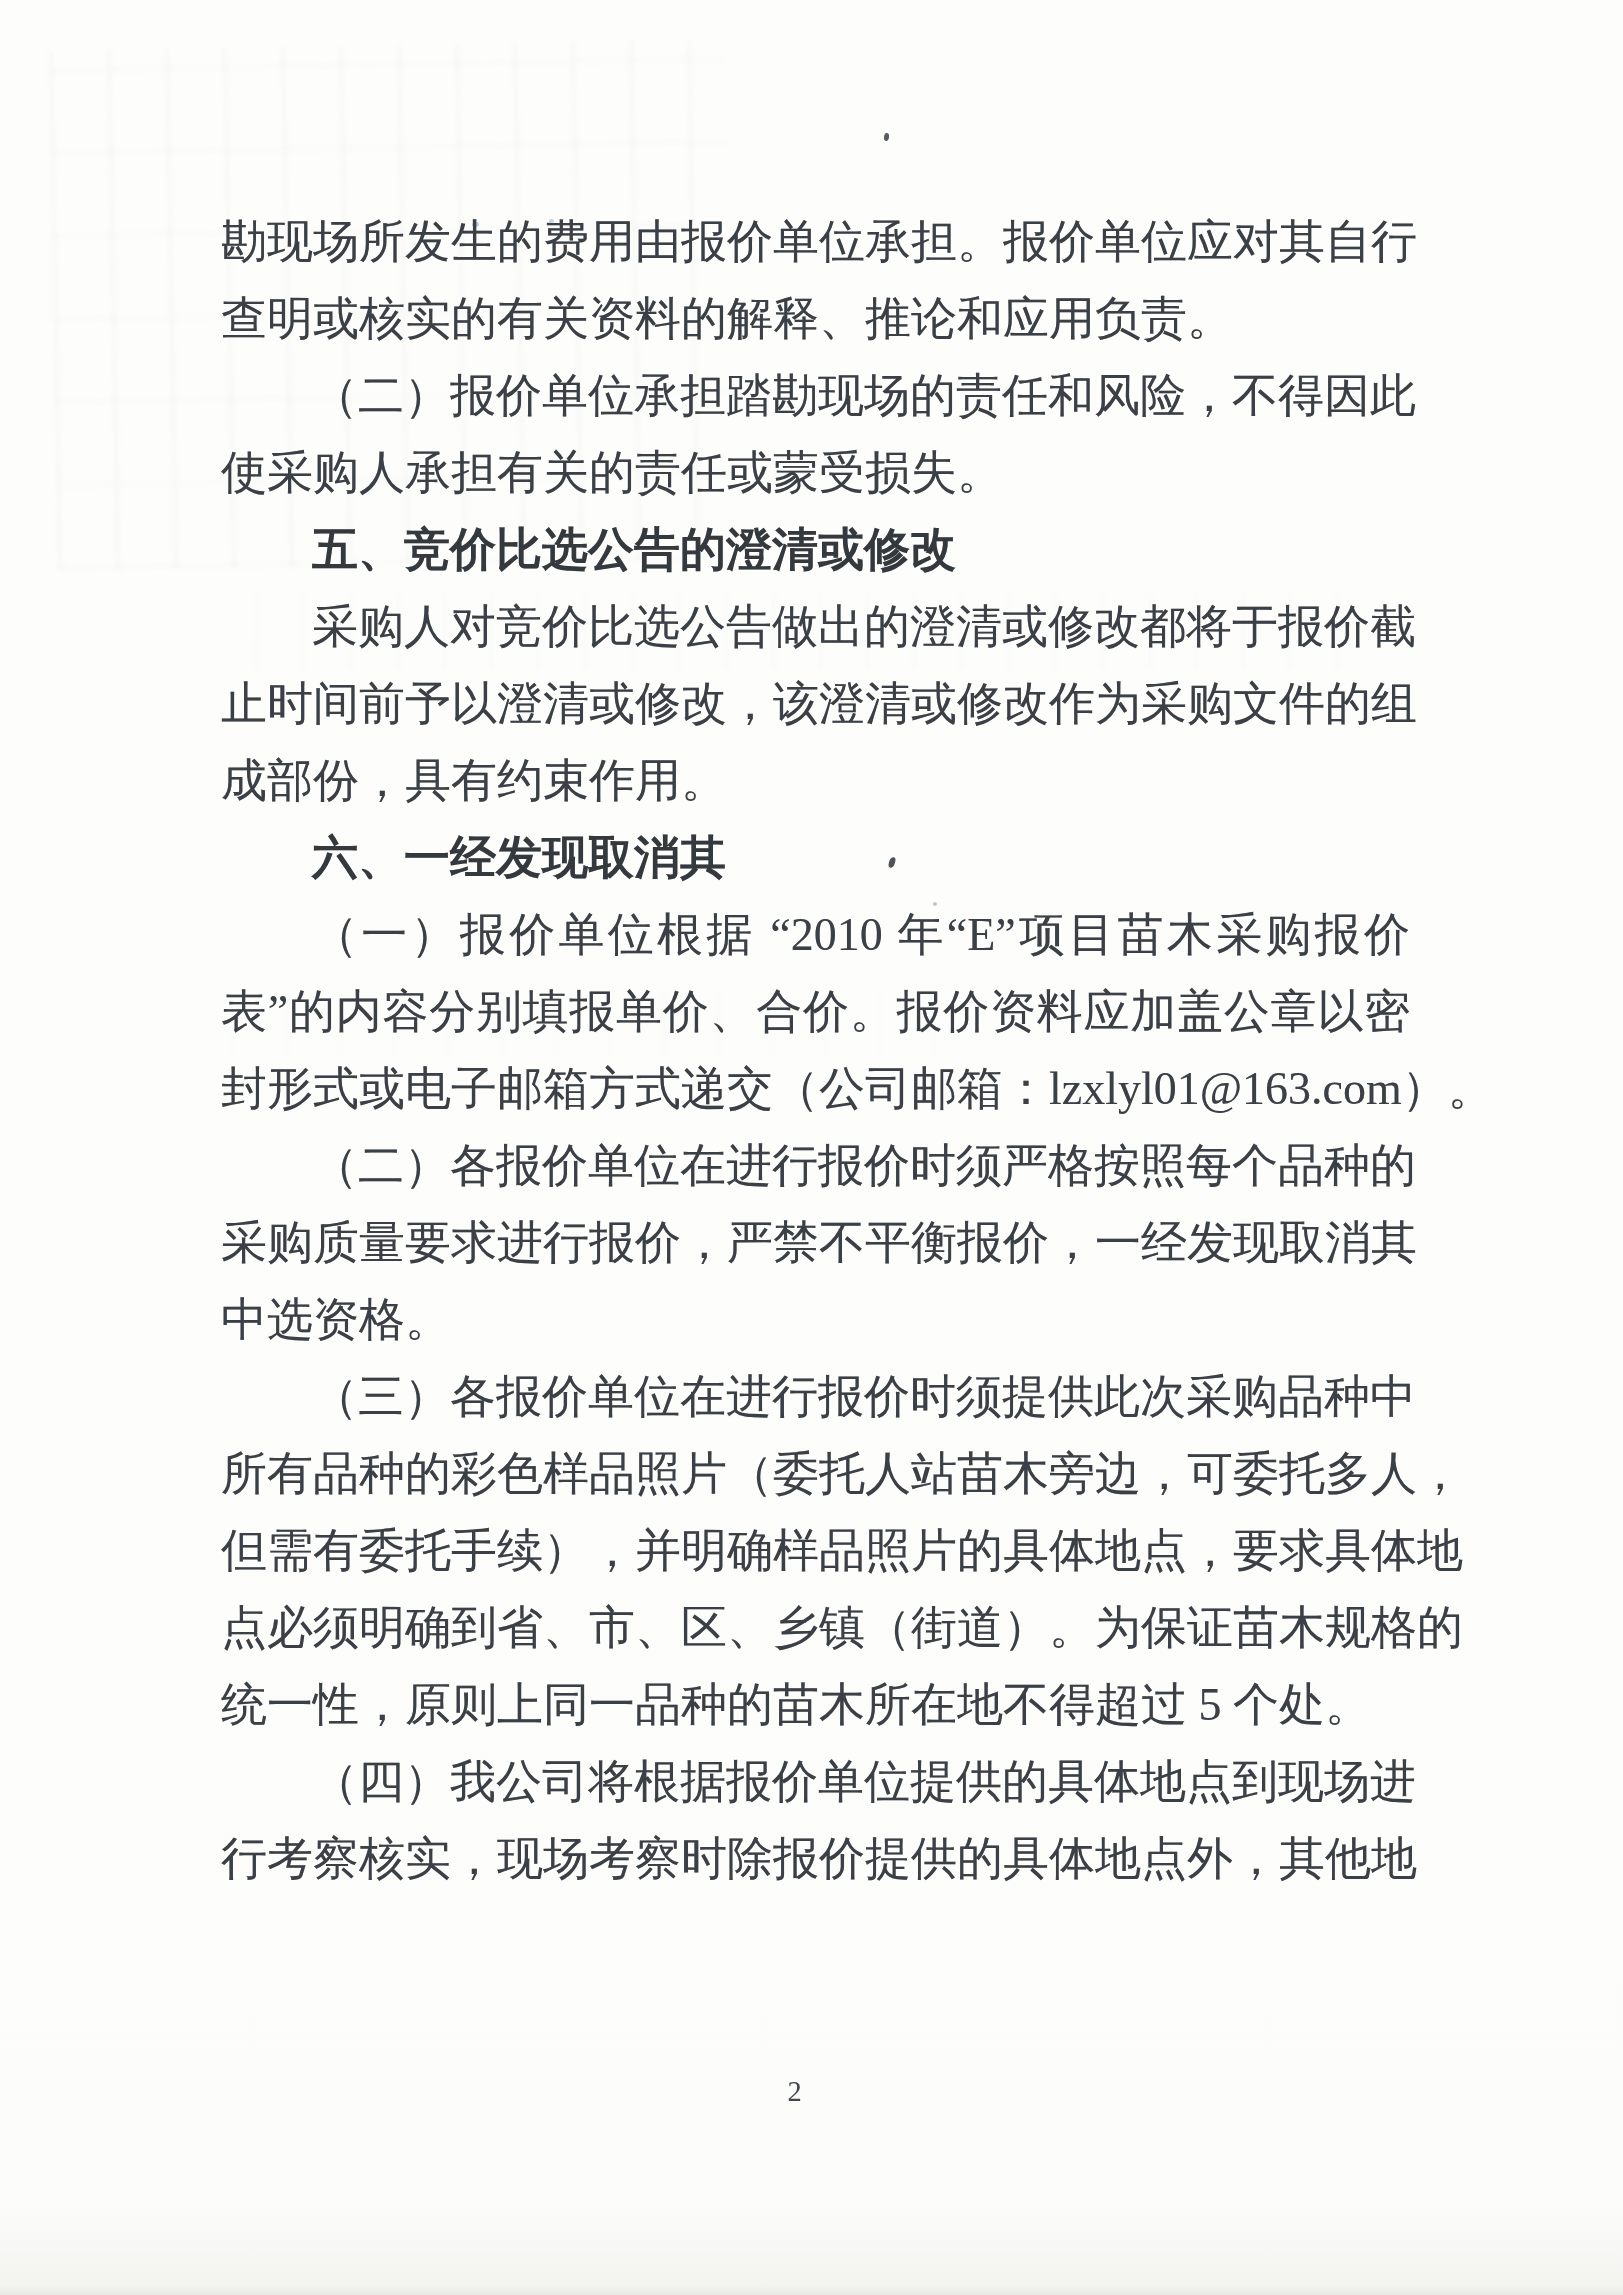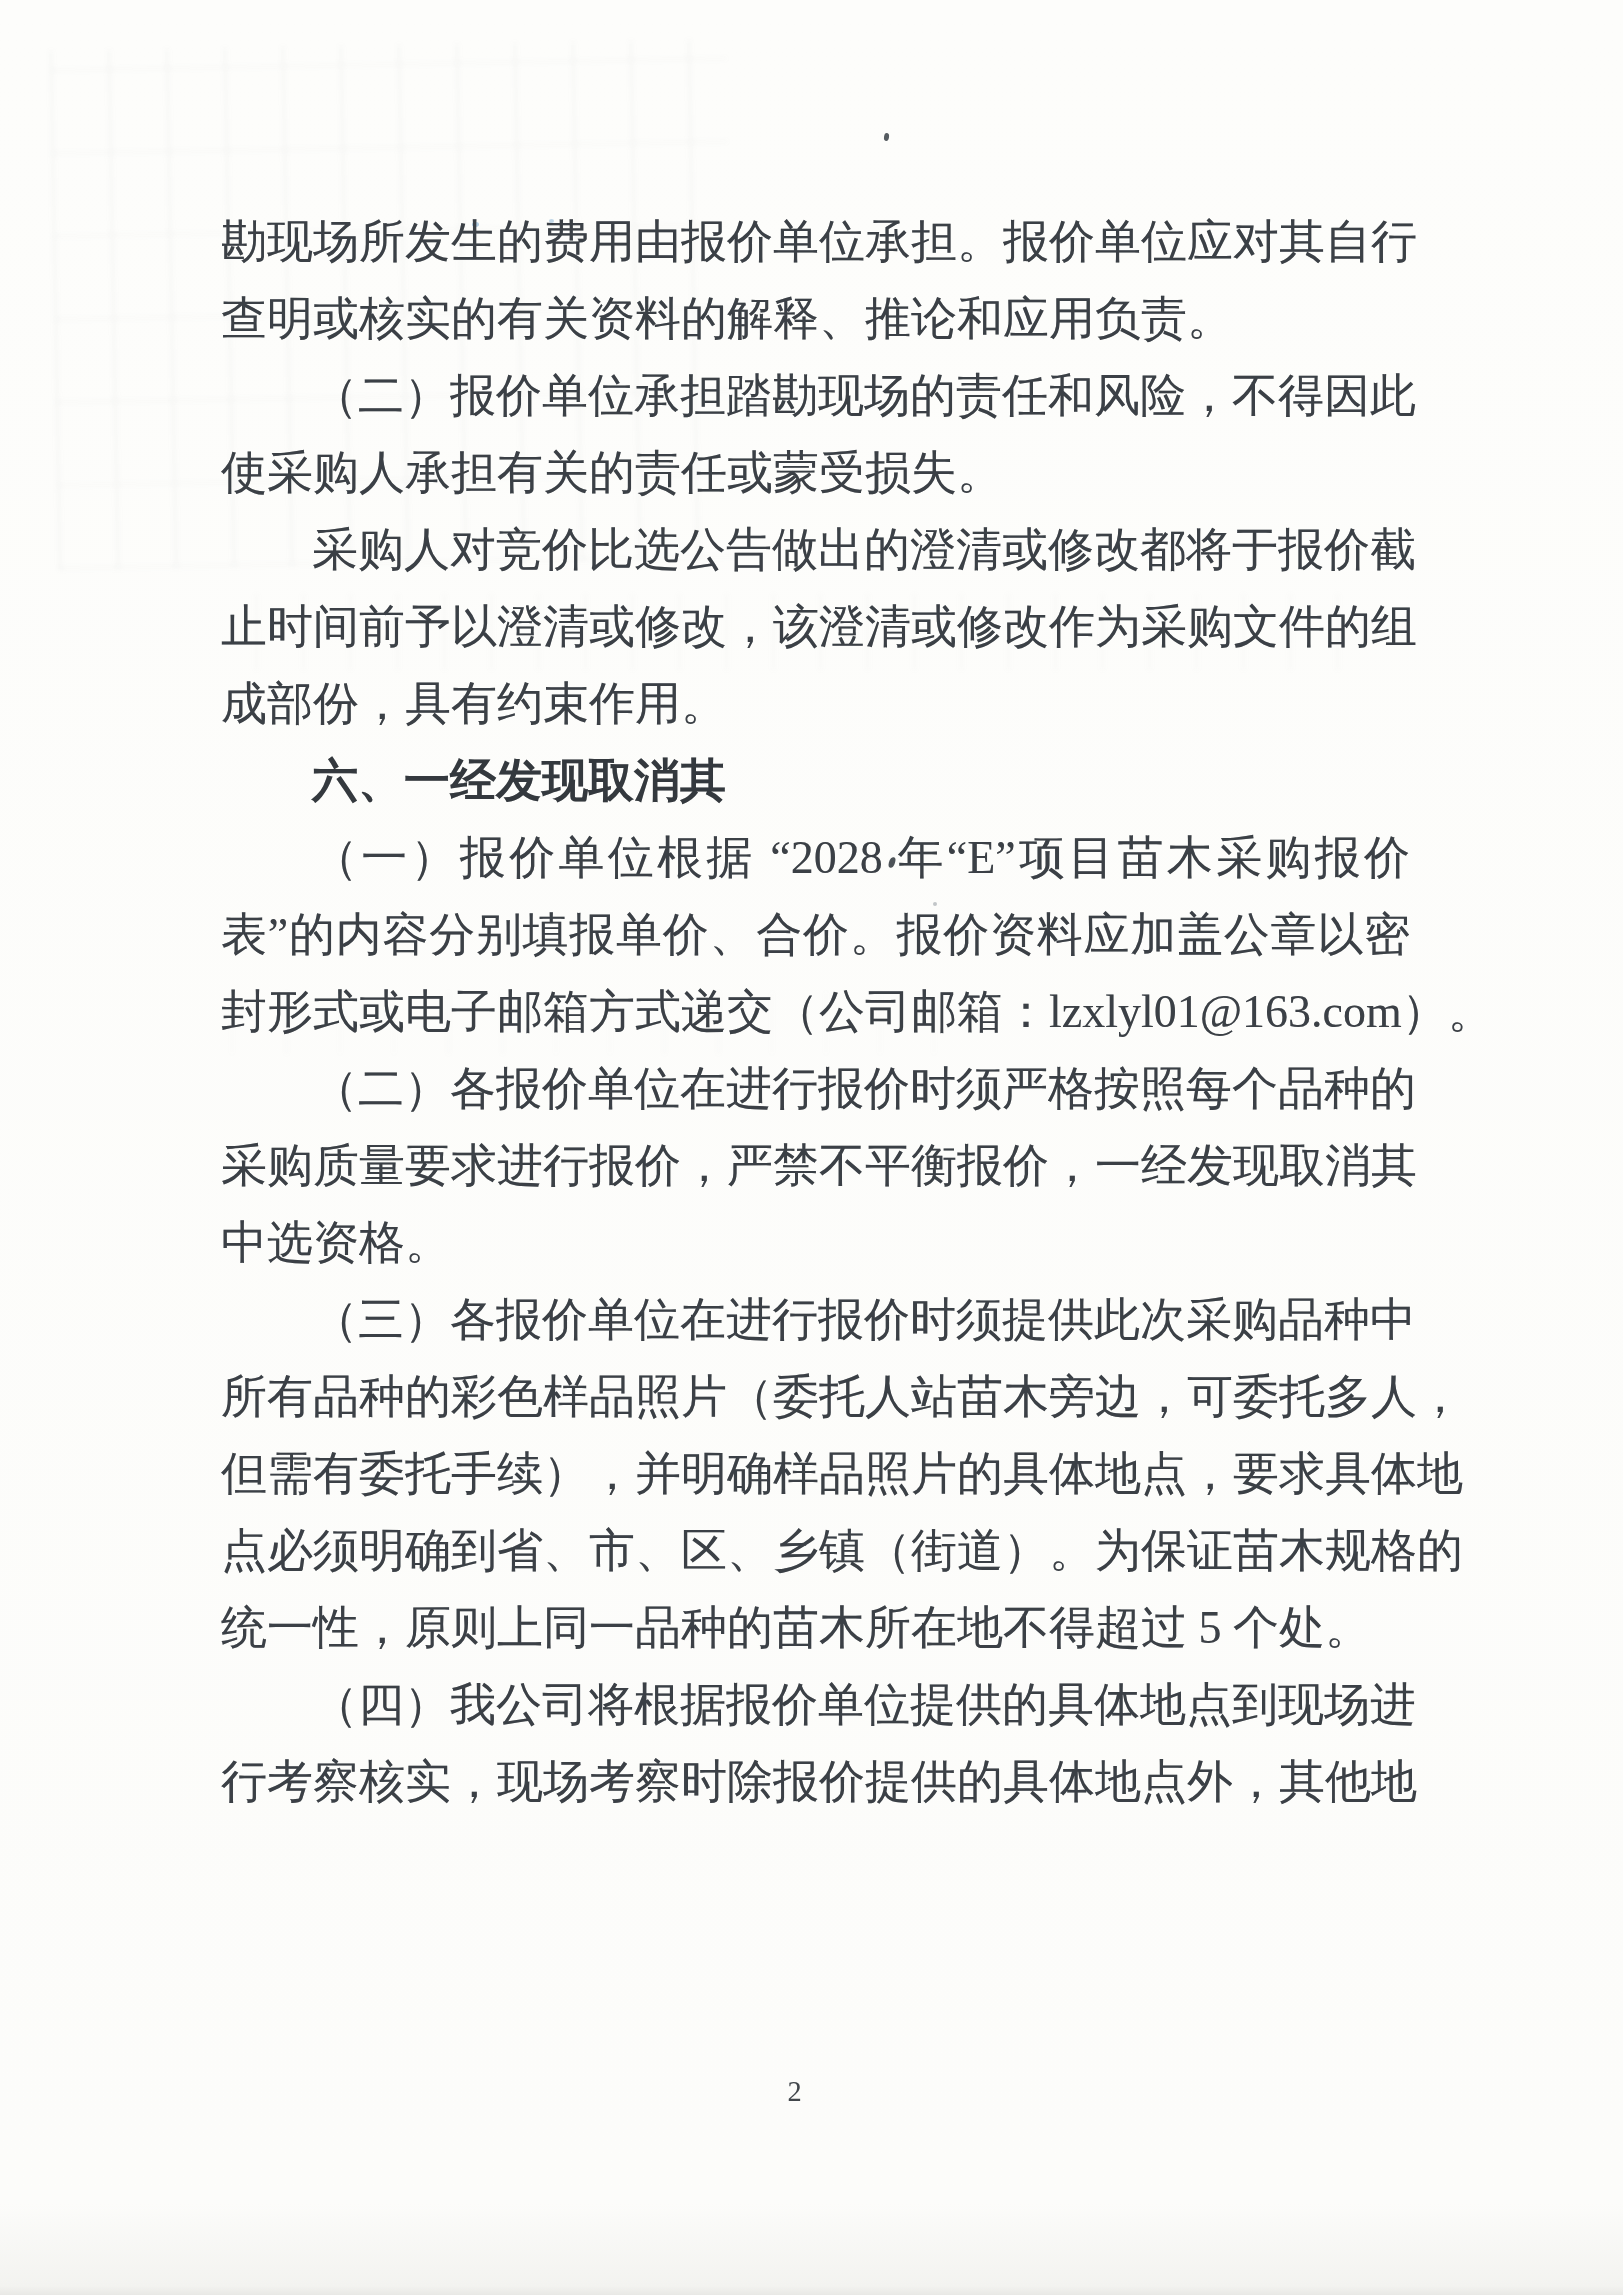--- a/index.html
+++ b/index.html
@@ -123,25 +123,26 @@
   <div class="speck speck-tick-mid"></div>
   <div class="speck speck-dot-faint"></div>
   <div class="speck speck-blue-1"></div>
   <div class="speck speck-blue-2"></div>
 
   <div class="textblock" id="lines">
       <div class="ln">勘现场所发生的费用由报价单位承担。报价单位应对其自行</div>
       <div class="ln short">查明或核实的有关资料的解释、推论和应用负责。</div>
       <div class="ln ind">（二）报价单位承担踏勘现场的责任和风险，不得因此</div>
       <div class="ln short">使采购人承担有关的责任或蒙受损失。</div>
+      <div class="ln ind bold short">五、竞价比选公告的澄清或修改</div>
       <div class="ln ind">采购人对竞价比选公告做出的澄清或修改都将于报价截</div>
       <div class="ln">止时间前予以澄清或修改，该澄清或修改作为采购文件的组</div>
       <div class="ln short">成部份，具有约束作用。</div>
       <div class="ln ind bold short">六、一经发现取消其</div>
-      <div class="ln ind">（一）报价单位根据 “2028 年“E”项目苗木采购报价</div>
+      <div class="ln ind">（一）报价单位根据 “2010 年“E”项目苗木采购报价</div>
       <div class="ln">表”的内容分别填报单价、合价。报价资料应加盖公章以密</div>
       <div class="ln">封形式或电子邮箱方式递交（公司邮箱：lzxlyl01@163.com）。</div>
       <div class="ln ind">（二）各报价单位在进行报价时须严格按照每个品种的</div>
       <div class="ln">采购质量要求进行报价，严禁不平衡报价，一经发现取消其</div>
       <div class="ln short">中选资格。</div>
       <div class="ln ind">（三）各报价单位在进行报价时须提供此次采购品种中</div>
       <div class="ln">所有品种的彩色样品照片（委托人站苗木旁边，可委托多人，</div>
       <div class="ln">但需有委托手续），并明确样品照片的具体地点，要求具体地</div>
       <div class="ln">点必须明确到省、市、区、乡镇（街道）。为保证苗木规格的</div>
       <div class="ln short">统一性，原则上同一品种的苗木所在地不得超过 5 个处。</div>

